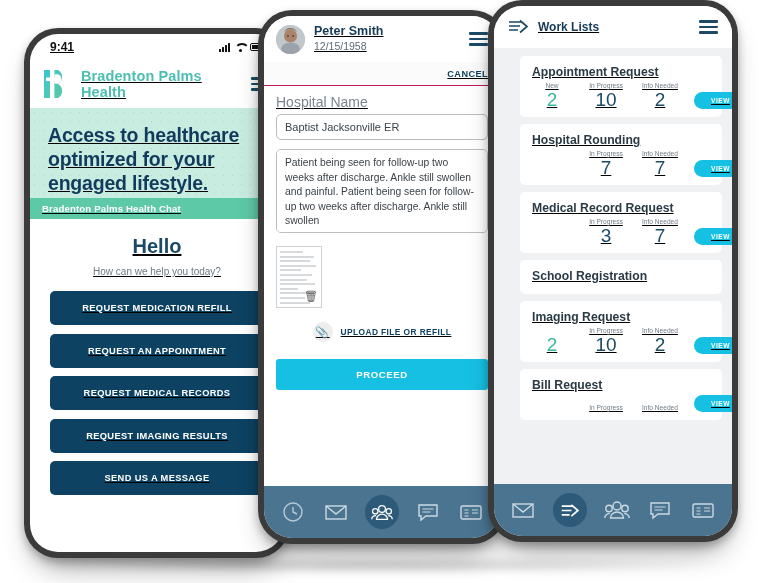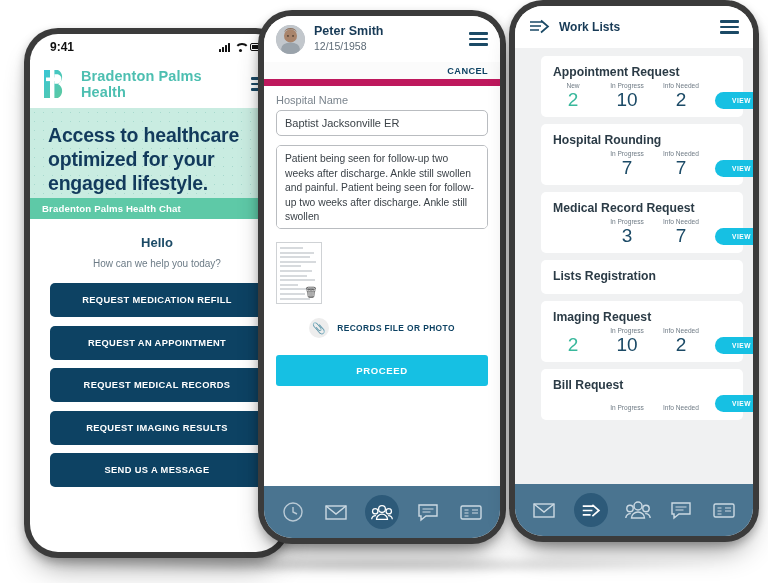--- a/index.html
+++ b/index.html
@@ -18,20 +18,21 @@
     border-radius: 34px;
     padding: 6px;
     box-shadow: 0 18px 30px -12px rgba(0,0,0,.45), 0 4px 10px rgba(0,0,0,.25);
   }
   .screen {
     width: 100%; height: 100%;
     background: #ffffff;
     border-radius: 28px;
     overflow: hidden;
     position: relative;
+    text-decoration: underline;
   }
 
   
   #phone1 { left: 24px; top: 28px; width: 266px; height: 530px; z-index: 1; }
   #phone1 .screen { border-radius: 28px; }
 
   .p1-status {
     height: 26px; display: flex; align-items: center;
     justify-content: space-between; padding: 0 18px 0 20px;
     font-size: 12px; font-weight: bold; color: #111;
@@ -72,21 +73,21 @@
     font-weight: bold; letter-spacing: -.2px; }
 
   .chatbar {
     height: 21px; background: #5ec9a7; display: flex; align-items: center;
     justify-content: space-between; padding: 0 12px;
   }
   .chatbar .t { color: #fff; font-size: 9.6px; font-weight: bold; letter-spacing: .15px;}
   .chatbar .m { color: #e6f7f0; font-size: 13px; line-height: 0; }
 
   .p1-body { background: #fff; padding: 16px 20px 0 20px; }
-  .p1-hello { text-align: center; color: #1b4a66; font-size: 13px; font-weight: bold; }
+  .p1-hello { text-align: center; color: #1b4a66; font-size: 20px; font-weight: bold; }
   .p1-sub { text-align: center; color: #6c7b86; font-size: 10px; margin-top: 8px; }
   .p1-btns { margin-top: 14px; display: flex; flex-direction: column; gap: 8.5px; }
   .p1-btn {
     background: #0d4263; color: #fff; border: none; border-radius: 5px;
     height: 34px; font-size: 9.3px; font-weight: bold; letter-spacing: .35px;
     cursor: pointer; font-family: inherit;
   }
 
   
   #phone2 { left: 258px; top: 10px; width: 248px; height: 534px; z-index: 2; }
@@ -96,26 +97,26 @@
     background: #fff; height: 46px; display: flex; align-items: center;
     padding: 0 12px; gap: 9px;
   }
   .avatar { width: 29px; height: 29px; border-radius: 50%; flex: none; overflow: hidden;
     background: #b9bec4; }
   .p2-name { font-size: 12.5px; font-weight: bold; color: #173a56; line-height: 1.25; }
   .p2-dob { font-size: 10.5px; color: #5d6b77; line-height: 1.3; }
   .p2-header .hamb { margin-left: auto; }
 
   .p2-cancelbar { background: #fbfbfb; height: 24px; display: flex; align-items: center;
-    justify-content: flex-end; padding: 0 12px; border-bottom: 7px solid #be185d; }
+    justify-content: flex-end; padding: 0 12px; border-bottom: 1px solid #be185d; }
   .p2-cancel { color: #0d4263; font-size: 9.2px; font-weight: bold; letter-spacing: .4px;
     background: none; border: none; cursor: pointer; font-family: inherit; }
 
   .p2-scroll { flex: 1; background: #fff; padding: 8px 12px 0 12px; overflow: hidden; }
-  .fld-label { font-size: 11px; color: #7b858e; margin-bottom: 4px; }
+  .fld-label { font-size: 14px; color: #7b858e; margin-bottom: 4px; }
   .fld-input {
     width: 100%; height: 26px; border: 1px solid #b9bcc0; border-radius: 5px;
     padding: 0 8px; font-size: 11px; color: #3b4248; font-family: inherit;
     background: #fff;
   }
   .fld-area {
     width: 100%; height: 84px; border: 1px solid #b9bcc0; border-radius: 5px;
     padding: 6px 8px; font-size: 10.3px; line-height: 1.42; color: #3b4248;
     font-family: inherit; resize: none; background: #fff;
   }
@@ -148,21 +149,21 @@
     justify-content: space-around; padding: 0 8px;
   }
   .tabico { width: 26px; height: 22px; opacity: .85; cursor: pointer; }
   .tabico.active {
     opacity: 1; background: #2d5a79; border-radius: 50%;
     width: 34px; height: 34px; padding: 6px; display: flex;
     align-items: center; justify-content: center;
   }
 
   
-  #phone3 { left: 509px; top: 0px; width: 250px; height: 542px; z-index: 3; }
+  #phone3 { left: 488px; top: 0px; width: 250px; height: 542px; z-index: 3; }
   #phone3 .screen { background: #f0f1f2; display: flex; flex-direction: column; }
 
   .p3-header { background: #fff; height: 42px; display: flex; align-items: center;
     padding: 0 14px; }
   .p3-title { font-size: 12px; font-weight: bold; color: #173a56; margin-left: 8px; }
   .p3-header .hamb { margin-left: auto; }
 
   .p3-list { flex: 1; overflow: hidden; padding: 8px 10px 0 26px; }
   .wl-card { background: #fff; border-radius: 5px; padding: 9px 12px 8px 12px;
     margin-bottom: 7px; }
@@ -306,21 +307,21 @@
             <div class="ln" style="width:48%"></div>
               <div class="ln" style="width:88%"></div>
             <div class="ln" style="width:66%"></div>
               <div class="ln" style="width:80%"></div>
             <span class="trash">🗑</span>
           </div>
         </div>
 
         <div class="upload-row">
           <span class="clip">📎</span>
-          <span class="upload-txt">RECORDS FILE OR PHOTO</span>
+          <span class="upload-txt">UPLOAD FILE OR REFILL</span>
         </div>
 
         <button class="proceed">PROCEED</button>
       </div>
 
       <div class="tabbar">
         <svg class="tabico" viewBox="0 0 26 22">
           <circle cx="13" cy="11" r="9" fill="none" stroke="#cdd9e2" stroke-width="1.4"></circle>
           <path d="M13 6 v5 l4 2" fill="none" stroke="#cdd9e2" stroke-width="1.4"></path>
         </svg>
@@ -420,21 +421,21 @@
             </div>
             <div class="wl-col">
               <div class="lbl">Info Needed</div>
               <div class="num">7</div>
             </div>
             <button class="wl-view">VIEW</button>
           </div>
         </div>
 
         <div class="wl-card">
-          <div class="wl-title">Lists Registration</div>
+          <div class="wl-title">School Registration</div>
         </div>
 
         <div class="wl-card">
           <div class="wl-title">Imaging Request</div>
           <div class="wl-row">
             <div class="wl-col new">
               <div class="lbl"></div>
               <div class="num">2</div>
             </div>
             <div class="wl-col">

